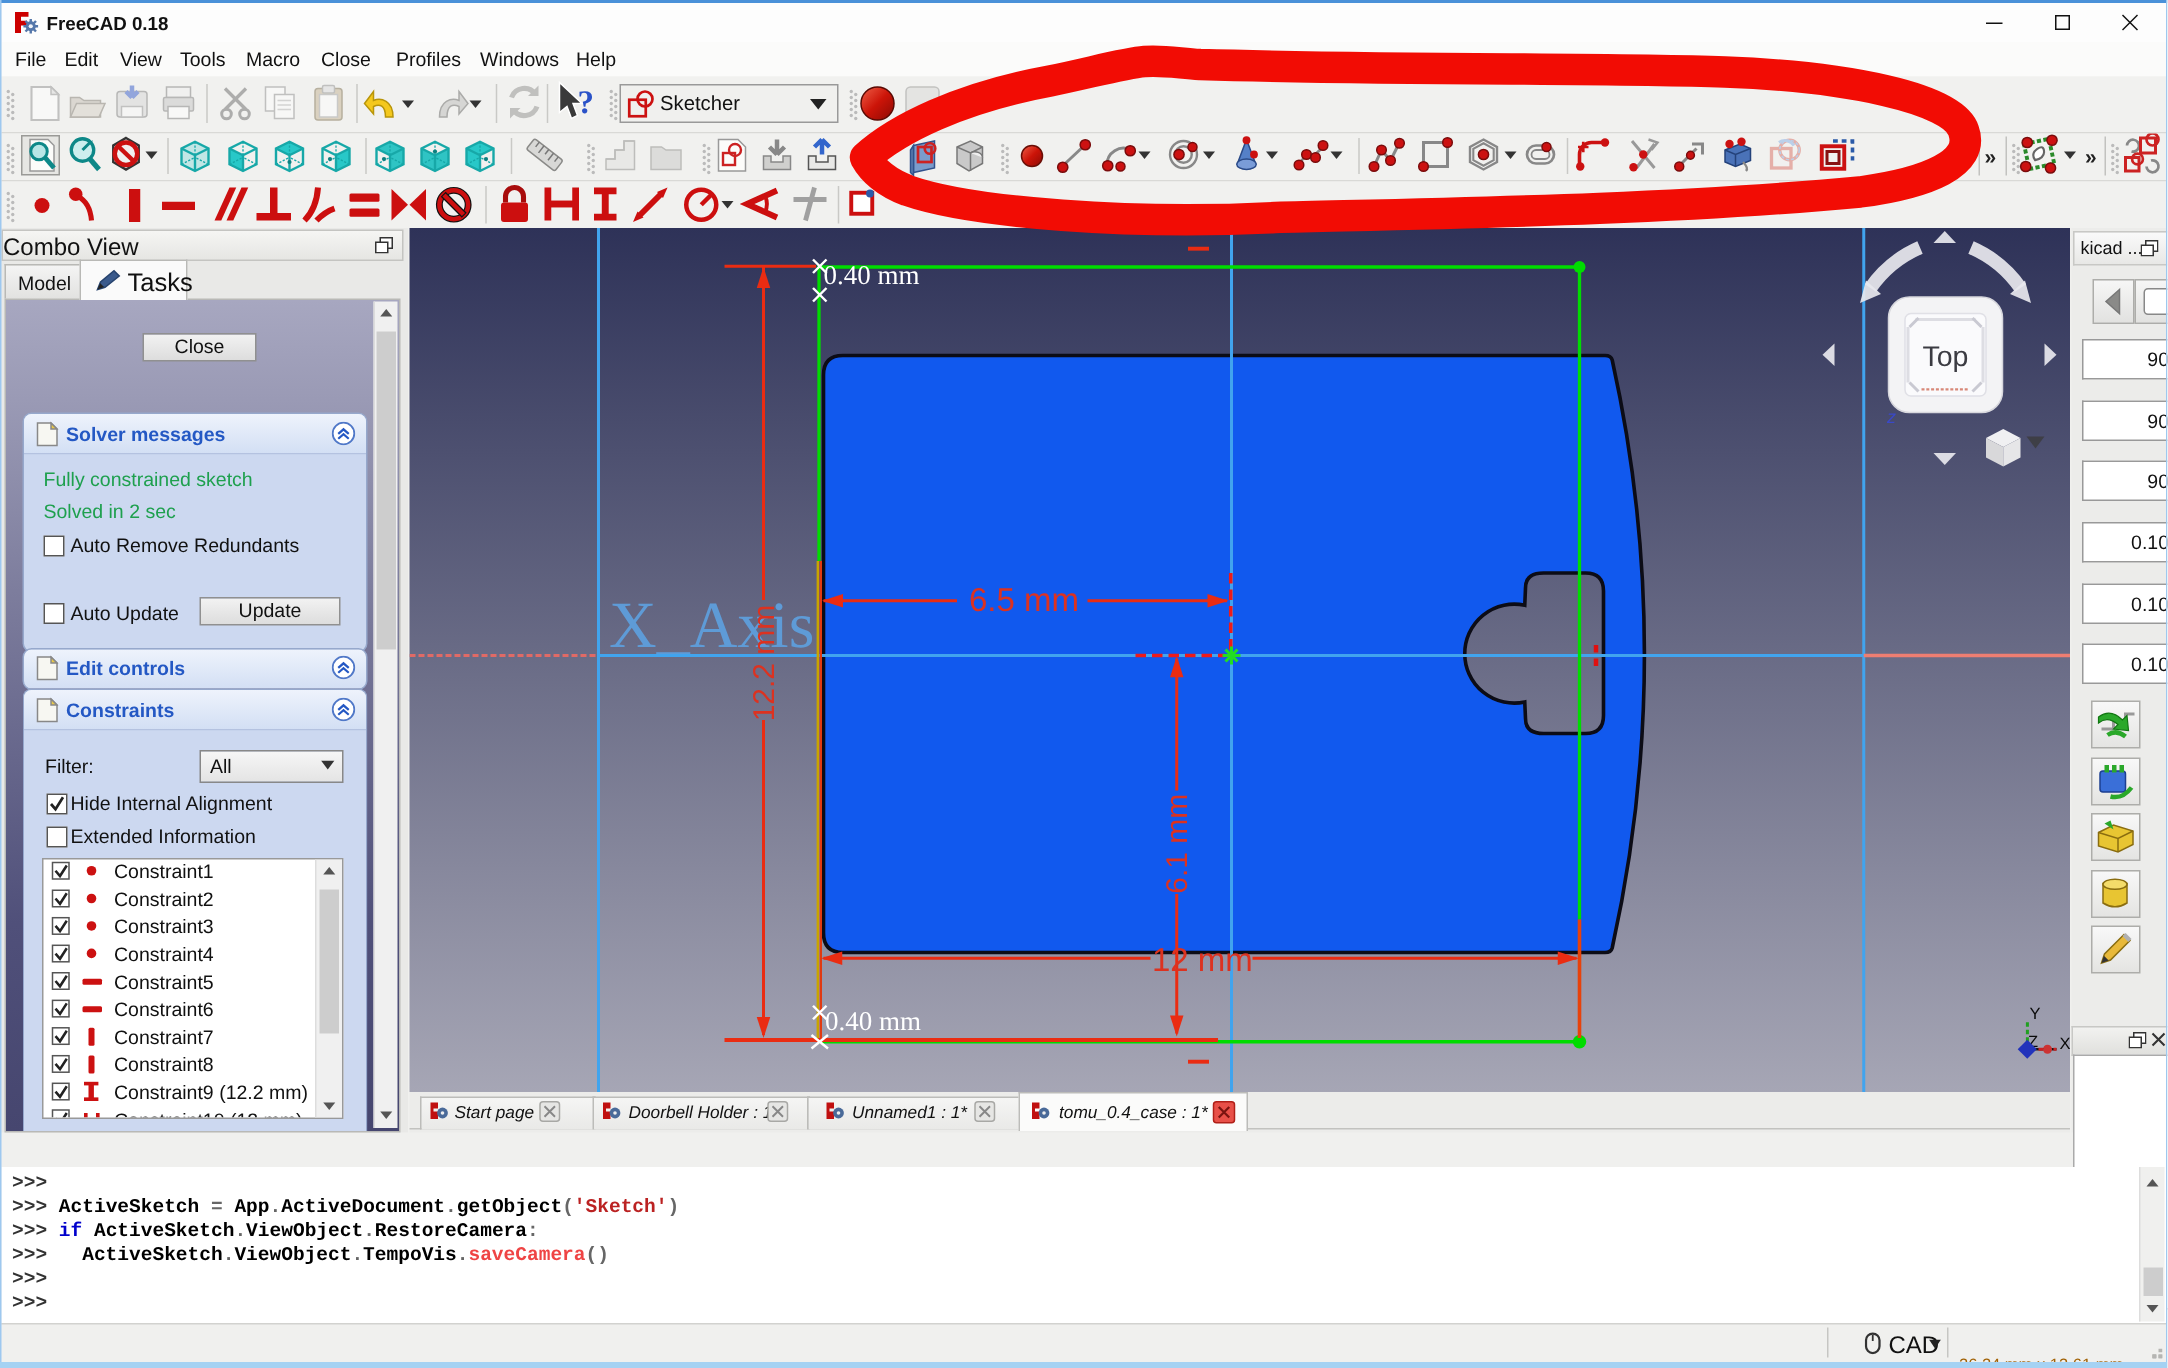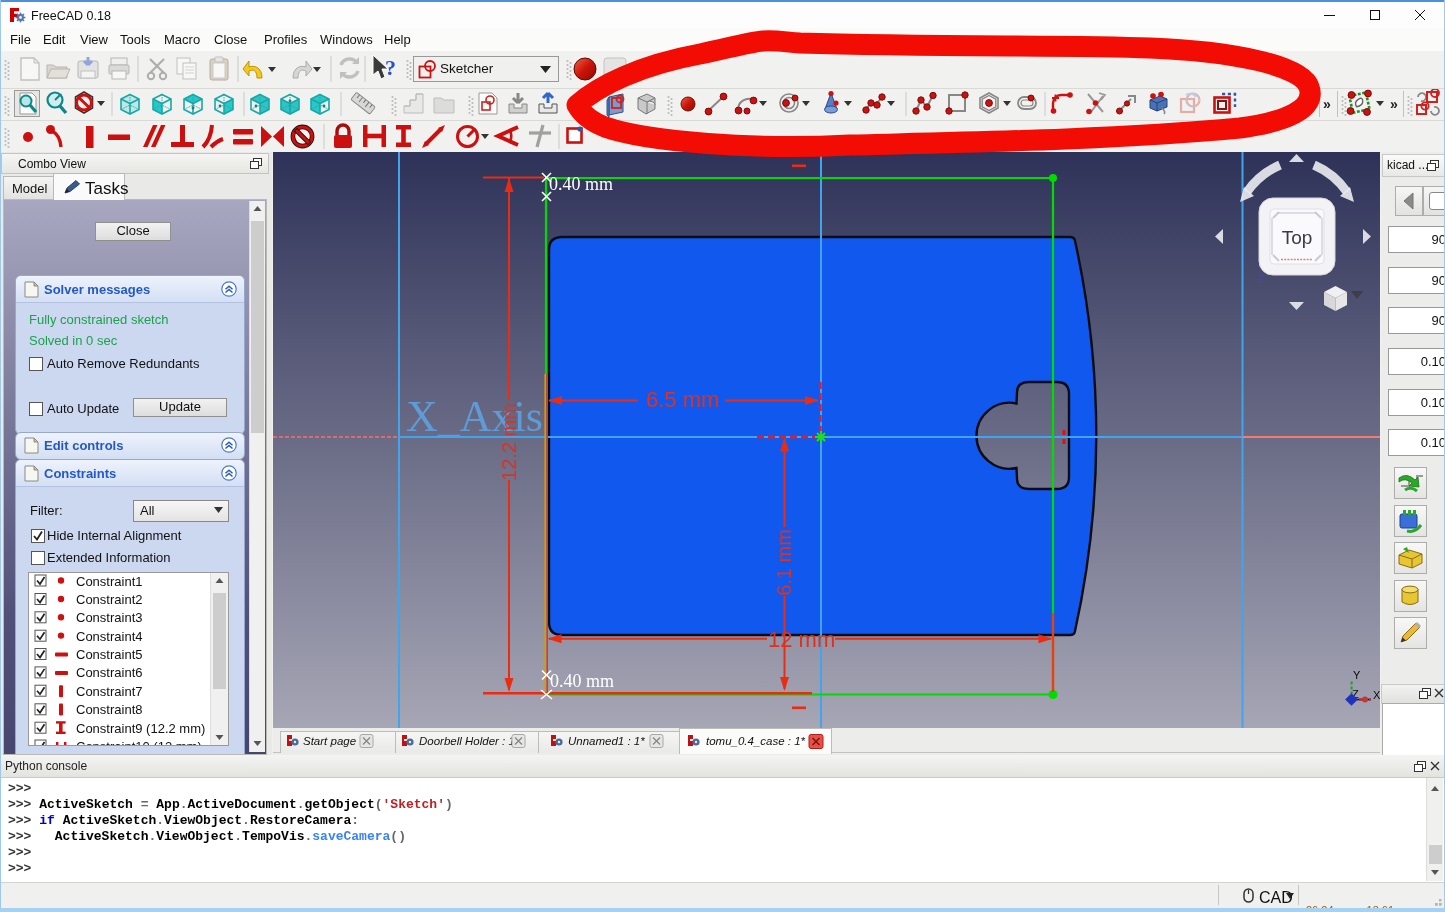--- a/index.html
+++ b/index.html
@@ -2,21 +2,21 @@
 <html><head><meta charset="utf-8">
 <style>
 html,body{margin:0;padding:0;}
 #win{position:relative;width:1445px;height:912px;font-family:"Liberation Sans",sans-serif;background:#f0f0ee;overflow:hidden;}
 .abs{position:absolute;}
 #topborder{left:0;top:0;width:1445px;height:2px;background:#4a91d9;}
 #leftborder{left:0;top:0;width:1px;height:912px;background:#9ec8ef;}
 #rightborder{left:1444px;top:0;width:1px;height:912px;background:#9ec8ef;}
 #botborder{left:0;top:908px;width:1445px;height:4px;background:#a5d2f3;}
 #titlebar{left:1px;top:2px;width:1443px;height:26px;background:#fdfdfd;}
-#title-text{left:31px;top:9px;font-size:12.5px;color:#111;}
+#title-text{left:31px;top:9px;font-size:12.5px;color:#111;font-weight:bold;}
 #menubar{left:1px;top:28px;width:1443px;height:23px;background:#fbfbfa;}
 .menu{position:absolute;top:32px;font-size:13px;color:#111;}
 #tb1{left:1px;top:51px;width:1443px;height:37px;background:#f1f1ef;border-bottom:1px solid #d9d9d6;}
 #tb2{left:1px;top:89px;width:1443px;height:31px;background:#f1f1ef;border-bottom:1px solid #d9d9d6;}
 #tb3{left:1px;top:121px;width:1443px;height:31px;background:#f1f1ef;}
 #viewport{left:273px;top:152px;width:1107px;height:576px;background:linear-gradient(#2e3258,#a6a6b5);}
 #leftdock{left:1px;top:152px;width:271px;height:603px;background:#e9e9e7;}
 #rightdock{left:1381px;top:152px;width:63px;height:603px;background:#ececea;}
 #tabbar{left:273px;top:728px;width:1107px;height:27px;background:#ececea;font-style:italic;}
 #pyhead{left:1px;top:755px;width:1443px;height:22px;background:linear-gradient(#f4f4f2,#e3e3e0);border-bottom:1px solid #c9c9c6;}
@@ -497,21 +497,21 @@
         </g>
 <line x1="558" y1="3" x2="558" y2="28" stroke="#c9c9c6"></line>
 <g transform="translate(565,4)">
           <rect x="1.5" y="3.5" width="14" height="14" fill="#fff" stroke="#cc0f0f" stroke-width="2.6"></rect>
           <circle cx="14" cy="4" r="2.6" fill="#2a5aa8"></circle>
         </g>
 </svg>
 </div>
 <div class="abs" id="leftdock">
 <div class="abs" style="left:0;top:1px;width:266px;height:19px;background:linear-gradient(#f5f5f3,#e6e6e3);border:1px solid #c4c4c1;">
- <span style="position:absolute;left:16px;top:3px;font-size:12px;color:#111">Combo View</span>
+ <span style="position:absolute;left:0;top:3px;font-size:16px;color:#111">Combo View</span>
  <svg style="position:absolute;right:6px;top:4px" width="12" height="11">
           <rect x="3.5" y="0.5" width="8" height="7" fill="#fff" stroke="#333"></rect>
           <rect x="0.5" y="3.5" width="8" height="7" fill="#fff" stroke="#333"></rect>
         </svg>
 </div>
 <div class="abs" style="left:2px;top:24px;width:50px;height:22px;background:linear-gradient(#f4f4f4,#e2e2e0);border:1px solid #b9b9b6;border-bottom:none;">
  <span style="position:absolute;left:8px;top:4px;font-size:13px;color:#111">Model</span>
       </div>
 <div class="abs" style="left:52px;top:21px;width:70px;height:26px;background:#fafafa;border:1px solid #b9b9b6;border-bottom:none;z-index:2">
  <svg style="position:absolute;left:9px;top:5px" width="18" height="16" viewBox="0 0 18 16">
@@ -539,21 +539,21 @@
             <path d="M1,1 h9 l4,4 v11 h-13 z" fill="#f7f7f2" stroke="#888"></path>
             <path d="M10,1 l4,4 h-4 z" fill="#e8c84a" stroke="#888"></path>
           </svg>
   <span style="position:absolute;left:28px;top:6px;font-size:13px;font-weight:bold;color:#2458c4">Solver messages</span>
   <svg style="position:absolute;right:7px;top:5px" width="16" height="16">
             <circle cx="8" cy="8" r="7.2" fill="#fff" stroke="#5078c8" stroke-width="1.2"></circle>
             <path d="M4.5,8.2 l3.5,-3 l3.5,3" stroke="#2458c4" stroke-width="1.5" fill="none"></path>
             <path d="M4.5,11.5 l3.5,-3 l3.5,3" stroke="#2458c4" stroke-width="1.5" fill="none"></path>
           </svg>
   <span style="position:absolute;left:13px;top:36px;font-size:13px;color:#1ea04e">Fully constrained sketch</span>
-  <span style="position:absolute;left:13px;top:57px;font-size:13px;color:#1ea04e">Solved in 0 sec</span>
+  <span style="position:absolute;left:13px;top:57px;font-size:13px;color:#1ea04e">Solved in 2 sec</span>
   <div style="position:absolute;left:13px;top:81px;width:12px;height:12px;background:#fff;border:1px solid #555"></div>
   <span style="position:absolute;left:31px;top:80px;font-size:13px;color:#111">Auto Remove Redundants</span>
   <div style="position:absolute;left:13px;top:126px;width:12px;height:12px;background:#fff;border:1px solid #555"></div>
   <span style="position:absolute;left:31px;top:125px;font-size:13px;color:#111">Auto Update</span>
   <div style="position:absolute;left:117px;top:122px;width:92px;height:17px;background:linear-gradient(#f2f2f2,#dddddd);border:1px solid #909090;text-align:center;font-size:13px;color:#111;line-height:16px">Update</div>
  </div>
 
  <div class="abs" style="left:11px;top:232px;width:228px;height:26px;background:linear-gradient(#eef3fc,#d3dff4);border:1.5px solid #96a8cc;border-radius:6px;">
   <svg style="position:absolute;left:8px;top:4px" width="15" height="17" viewBox="0 0 15 17">
             <path d="M1,1 h9 l4,4 v11 h-13 z" fill="#f7f7f2" stroke="#888"></path>
@@ -895,35 +895,25 @@
             <path d="M0,0 h5 v4 h-3 v2 h3 v5 h-5 z" fill="#c01010"></path>
             <circle cx="8" cy="7" r="3.6" fill="#4a6a99"></circle>
             <circle cx="8" cy="7" r="1.2" fill="#eee"></circle>
           </g>
 <text x="433" y="17" fill="#111">tomu_0.4_case : 1*</text>
 <rect x="536" y="6.5" width="14" height="14" rx="2" fill="#e85048" stroke="#b02018"></rect>
           <path d="M539.5,10 l7,7 M546.5,10 l-7,7" stroke="#7a1410" stroke-width="1.5"></path>
 </g>
 </svg>
 </div>
-<div class="abs" id="pyhead">
-      <span style="position:absolute;left:4px;top:4px;font-size:12px;color:#222">Python console</span>
-<svg style="position:absolute;left:1413px;top:6px" width="12" height="11">
-        <rect x="3.5" y="0.5" width="8" height="7" fill="#fff" stroke="#333"></rect>
-        <rect x="0.5" y="3.5" width="8" height="7" fill="#fff" stroke="#333"></rect>
-      </svg>
-<svg style="position:absolute;left:1429px;top:6px" width="11" height="11">
-        <path d="M1,1 l8,8 M9,1 l-8,8" stroke="#333" stroke-width="1.4"></path>
-      </svg>
-    </div>
 <div class="abs" id="pybody">
 <div class="code" style="left:7px;top:3px;color:#333">&gt;&gt;&gt; </div>
 <div class="code" style="left:7px;top:19px;color:#333">&gt;&gt;&gt; <span style="color:#000">ActiveSketch</span> <span style="color:#666">=</span> <span style="color:#000">App</span><span style="color:#666">.</span><span style="color:#000">ActiveDocument</span><span style="color:#666">.</span><span style="color:#000">getObject</span><span style="color:#666">(</span><span style="color:#b22">'Sketch'</span><span style="color:#666">)</span></div>
 <div class="code" style="left:7px;top:35px;color:#333">&gt;&gt;&gt; <span style="color:#0000cc">if</span> <span style="color:#000">ActiveSketch</span><span style="color:#666">.</span><span style="color:#000">ViewObject</span><span style="color:#666">.</span><span style="color:#000">RestoreCamera</span><span style="color:#666">:</span></div>
-<div class="code" style="left:7px;top:51px;color:#333">&gt;&gt;&gt;   <span style="color:#000">ActiveSketch</span><span style="color:#666">.</span><span style="color:#000">ViewObject</span><span style="color:#666">.</span><span style="color:#000">TempoVis</span><span style="color:#666">.</span><span style="color:#3b82f6">saveCamera</span><span style="color:#666">()</span></div>
+<div class="code" style="left:7px;top:51px;color:#333">&gt;&gt;&gt;   <span style="color:#000">ActiveSketch</span><span style="color:#666">.</span><span style="color:#000">ViewObject</span><span style="color:#666">.</span><span style="color:#000">TempoVis</span><span style="color:#666">.</span><span style="color:#ef4444">saveCamera</span><span style="color:#666">()</span></div>
 <div class="code" style="left:7px;top:67px;color:#333">&gt;&gt;&gt; </div>
 <div class="code" style="left:7px;top:83px;color:#333">&gt;&gt;&gt; </div>
 <div class="abs" style="right:1px;top:0;width:16px;height:103px;background:#f0f0ee;border-left:1px solid #ddd"></div>
 <svg class="abs" style="right:2px;top:4px" width="14" height="12">
         <path d="M3,9 l4,-5 l4,5 z" fill="#555"></path>
       </svg>
 <svg class="abs" style="right:2px;top:88px" width="14" height="12">
         <path d="M3,4 l4,5 l4,-5 z" fill="#555"></path>
       </svg>
 <div class="abs" style="right:2.5px;top:67px;width:13px;height:19px;background:#cdcdcd"></div>

